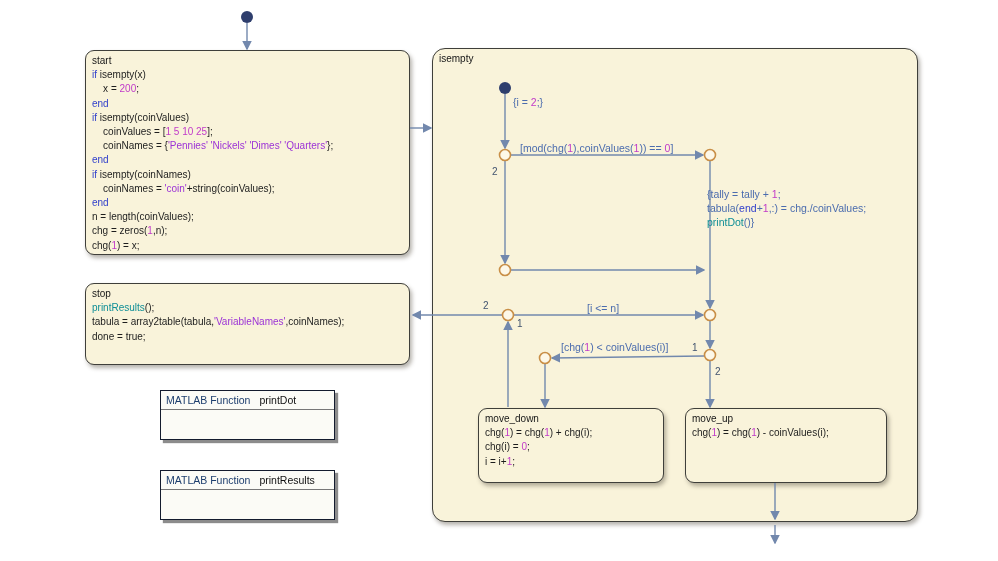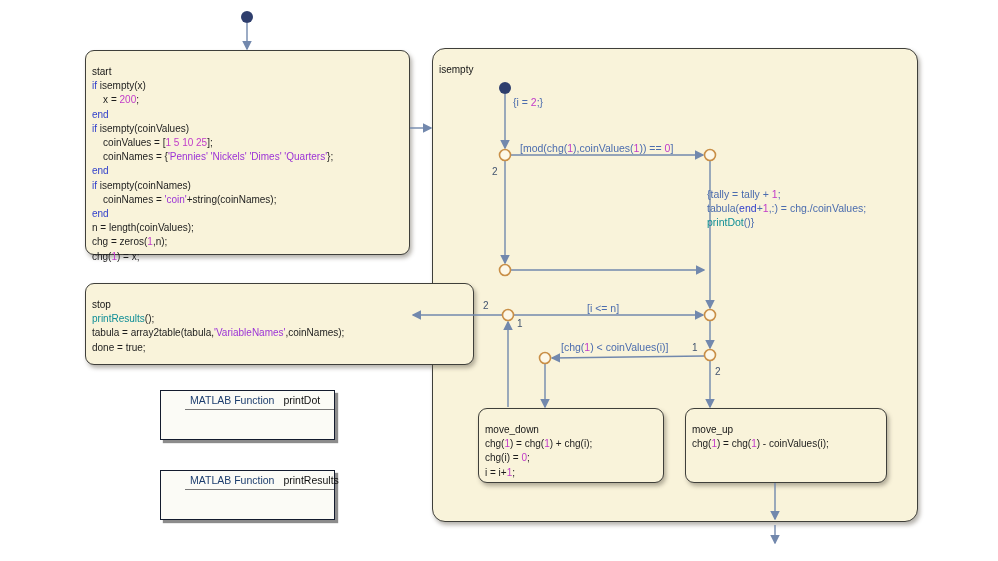--- a/index.html
+++ b/index.html
@@ -8,21 +8,21 @@
     font-family:"Liberation Sans", sans-serif; overflow:hidden;
   }
   
   .state {
     position:absolute; z-index:2; box-sizing:border-box;
     background:var(--state-fill); border:1.4px solid var(--state-border);
     border-radius:9px; box-shadow:2px 3px 4px rgba(90,85,70,0.45);
     padding:3px 4px 0 6px; font-size:10px; line-height:14.2px; color:var(--code-text);
   }
   .state.big { z-index:1; border-radius:13px; }
-  .state .title { line-height:14.2px; color:#161616;margin-top:11px; }
+  .state .title { line-height:14.2px; color:#161616; }
   .cl { white-space:pre; line-height:14.2px; }
   
   .sg-k { color:var(--keyword); }
   .sg-n { color:var(--number); }
   .sg-s { color:var(--string); }
   .sg-f { color:var(--function); }
   .sg-t { color:var(--code-text); }
   .sg-l { color:var(--label-blue); }
   
   svg.wires { position:absolute; left:0; top:0; z-index:3; pointer-events:none; }
@@ -31,21 +31,20 @@
   .junction { fill:var(--junction-fill); stroke:var(--junction-stroke); stroke-width:1.6; }
   .idot { fill:var(--initial-dot); }
   
   .tlabel { position:absolute; z-index:4; font-size:10.5px; line-height:13.8px; white-space:pre; }
   .branch { position:absolute; z-index:4; font-size:10px; color:var(--branch-label); }
   
   .mblock {
     position:absolute; z-index:2; box-sizing:border-box;
     background:var(--block-fill); border:1.5px solid var(--block-border);
     box-shadow:3px 3px 1px rgba(45,45,45,0.55);
-    padding-left:24px;
   }
   .mblock .bh {
     padding:3px 5px 2px 5px; font-size:10.5px; line-height:13px;
     border-bottom:1px solid #777; white-space:pre;
   }
   .bh .kind { color:var(--block-title); }
   .bh .fname { color:#111111; margin-left:9px; }
 </style>
 </head>
 <body>
@@ -60,29 +59,29 @@
     <div class="title">start</div>
     <div class="code">
         <div class="cl"><span class="sg-k">if </span><span class="sg-t">isempty(x)</span></div>
         <div class="cl"><span class="sg-t">    x = </span><span class="sg-n">200</span><span class="sg-t">;</span></div>
         <div class="cl"><span class="sg-k">end</span></div>
         <div class="cl"><span class="sg-k">if </span><span class="sg-t">isempty(coinValues)</span></div>
         <div class="cl"><span class="sg-t">    coinValues = [</span><span class="sg-n">1 5 10 25</span><span class="sg-t">];</span></div>
         <div class="cl"><span class="sg-t">    coinNames = {</span><span class="sg-s">'Pennies' 'Nickels' 'Dimes' 'Quarters'</span><span class="sg-t">};</span></div>
         <div class="cl"><span class="sg-k">end</span></div>
         <div class="cl"><span class="sg-k">if </span><span class="sg-t">isempty(coinNames)</span></div>
-        <div class="cl"><span class="sg-t">    coinNames = </span><span class="sg-s">'coin'</span><span class="sg-t">+string(coinNames);</span></div>
+        <div class="cl"><span class="sg-t">    coinNames = </span><span class="sg-s">'coin'</span><span class="sg-t">+string(coinValues);</span></div>
         <div class="cl"><span class="sg-k">end</span></div>
         <div class="cl"><span class="sg-t">n = length(coinValues);</span></div>
         <div class="cl"><span class="sg-t">chg = zeros(</span><span class="sg-n">1</span><span class="sg-t">,n);</span></div>
         <div class="cl"><span class="sg-t">chg(</span><span class="sg-n">1</span><span class="sg-t">) = x;</span></div>
       </div>
   </div>
 
-  <div class="state" style="left:85px;top:283px;width:389px;height:82px;">
+  <div class="state" style="left:85px;top:283px;width:325px;height:82px;">
     <div class="title">stop</div>
     <div class="code">
         <div class="cl"><span class="sg-f">printResults</span><span class="sg-t">();</span></div>
         <div class="cl"><span class="sg-t">tabula = array2table(tabula,</span><span class="sg-s">'VariableNames'</span><span class="sg-t">,coinNames);</span></div>
         <div class="cl"><span class="sg-t">done = true;</span></div>
       </div>
   </div>
 
   <div class="state" style="left:478px;top:408px;width:186px;height:75px;">
     <div class="title">move_down</div>

